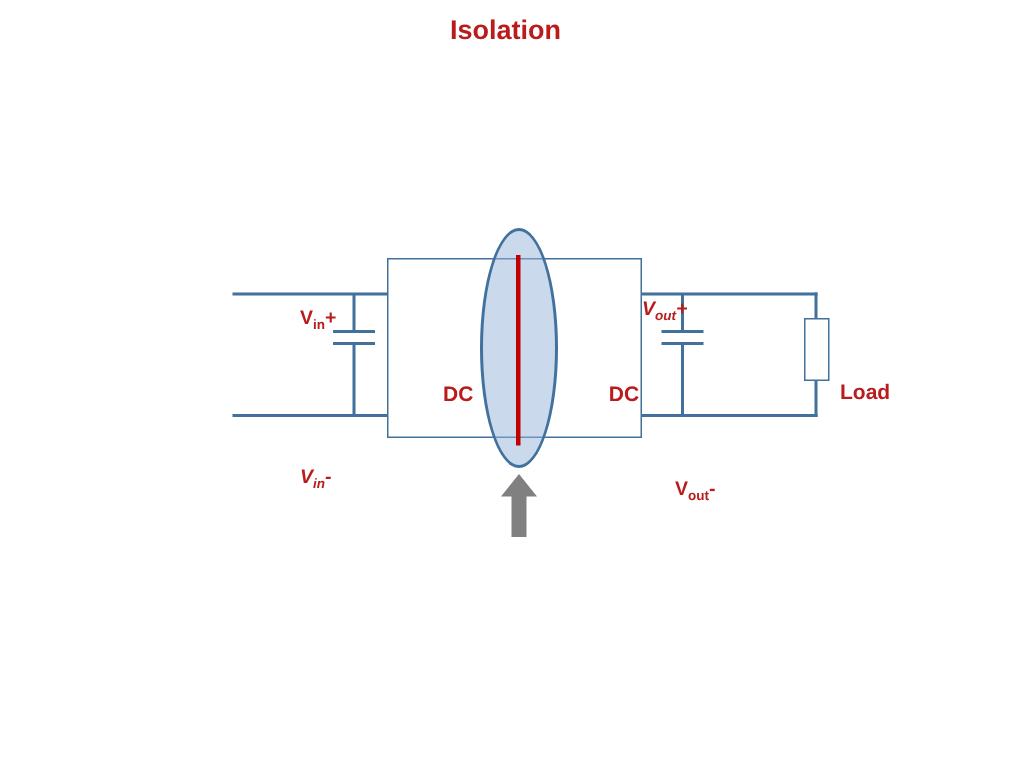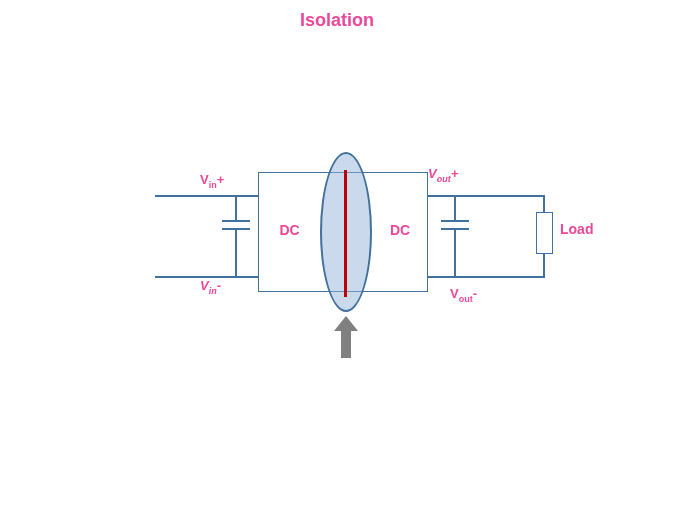--- a/index.html
+++ b/index.html
@@ -1,39 +1,39 @@
 <!DOCTYPE html>
 <html><head>
 <meta charset="utf-8">
 <style>
   html,body{margin:0;padding:0;background:#ffffff;}
   .canvas{
     position:relative;
     width:674px;height:364px;
     background:#ffffff;
     font-family:"Liberation Sans", sans-serif;
-    color:#ec4899;
+    color:#b91c1c;
     overflow:hidden;
   }
   .wire{position:absolute;background:#41719c;}
   .box{
     position:absolute;
     border:1.5px solid #41719c;
     background:#ffffff;
     box-sizing:border-box;
     display:flex;align-items:center;justify-content:center;
   }
-  .lbl{position:absolute;font-weight:bold;white-space:nowrap;}
+  .lbl{position:absolute;font-weight:bold;white-space:nowrap;margin-top:32px;}
   .title{
     position:absolute;top:10px;left:0;width:100%;
     text-align:center;font-size:18px;font-weight:bold;
   }
   .term{font-size:13px;}
   .term sub{font-size:9px;}
-  .dc-label{font-size:14px;font-weight:bold;text-align:center;}
+  .dc-label{font-size:14px;font-weight:bold;text-align:center;padding-left:16px;}
   .ellipse{
     position:absolute;
     left:320px;top:152px;width:52px;height:160px;
     border:2px solid #41719c;
     border-radius:50%;
     background:rgba(149,179,215,0.5);
     box-sizing:border-box;
   }
   .redline{
     position:absolute;

